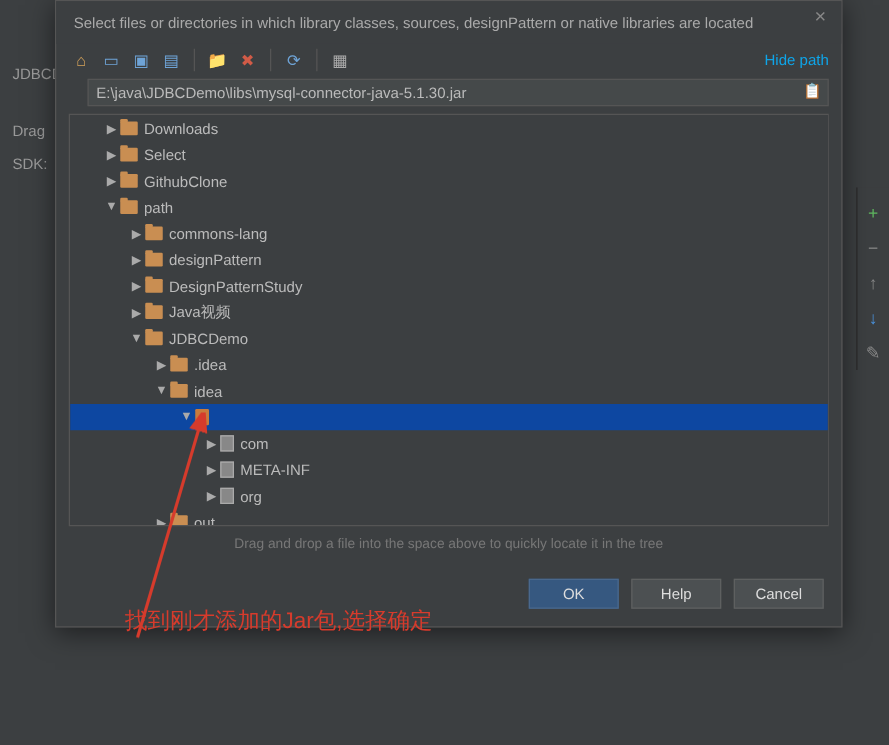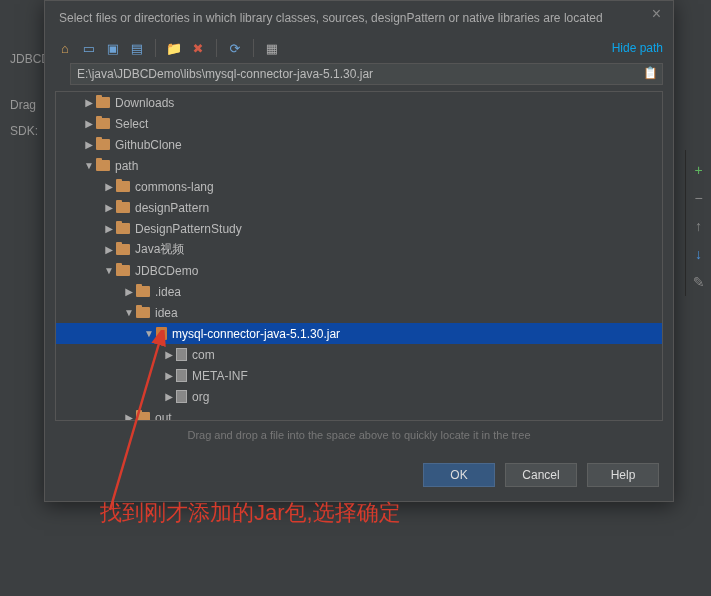--- a/index.html
+++ b/index.html
@@ -170,23 +170,23 @@
       font-size:12px;
       cursor:pointer;
       text-align:center;
     }
     .btn.primary {
       background:#365880;
       border-color:#4a688c;
     }
     .annotation {
       position:absolute;
-      left:100px; top:498px;
+      left:100px; top:484px;
       color:#d63b2c;
-      font-size:22px;
+      font-size:18px;
       font-family:"Microsoft YaHei","SimSun",sans-serif;
     }
     .arrow-svg {
       position:absolute;
       left:60px; top:330px;
       pointer-events:none;
     }
   </style>
 </head>
 <body>
@@ -306,21 +306,20 @@
         <span class="folder-icon"></span>
         <span>idea</span>
       </div>
       <div class="tree-row selected">
         <span class="tree-indent"></span>
         <span class="tree-indent"></span>
         <span class="tree-indent"></span>
         <span class="tree-indent"></span>
         <span class="tree-chevron">▼</span>
         <span class="jar-icon"></span>
-        <span>mysql-connector-java-5.1.30.jar</span>
       </div>
       <div class="tree-row">
         <span class="tree-indent"></span>
         <span class="tree-indent"></span>
         <span class="tree-indent"></span>
         <span class="tree-indent"></span>
         <span class="tree-indent"></span>
         <span class="tree-chevron">▶</span>
         <span class="pkg-icon"></span>
         <span>com</span>
@@ -352,22 +351,22 @@
         <span class="tree-chevron">▶</span>
         <span class="folder-icon"></span>
         <span>out</span>
       </div>
     </div>
 
   <div class="drag-hint">Drag and drop a file into the space above to quickly locate it in the tree</div>
 
   <div class="buttons">
     <div class="btn primary">OK</div>
+    <div class="btn">Help</div>
     <div class="btn">Cancel</div>
-    <div class="btn">Help</div>
   </div>
 </div>
 
 <svg class="arrow-svg" width="120" height="200">
   <defs>
     <marker id="ah" markerWidth="10" markerHeight="10" refX="2" refY="3" orient="auto">
       <path d="M0,0 L0,6 L8,3 z" fill="#d63b2c"></path>
     </marker>
   </defs>
   <line x1="50" y1="180" x2="100" y2="10" stroke="#d63b2c" stroke-width="2.5" marker-end="url(#ah)"></line>

